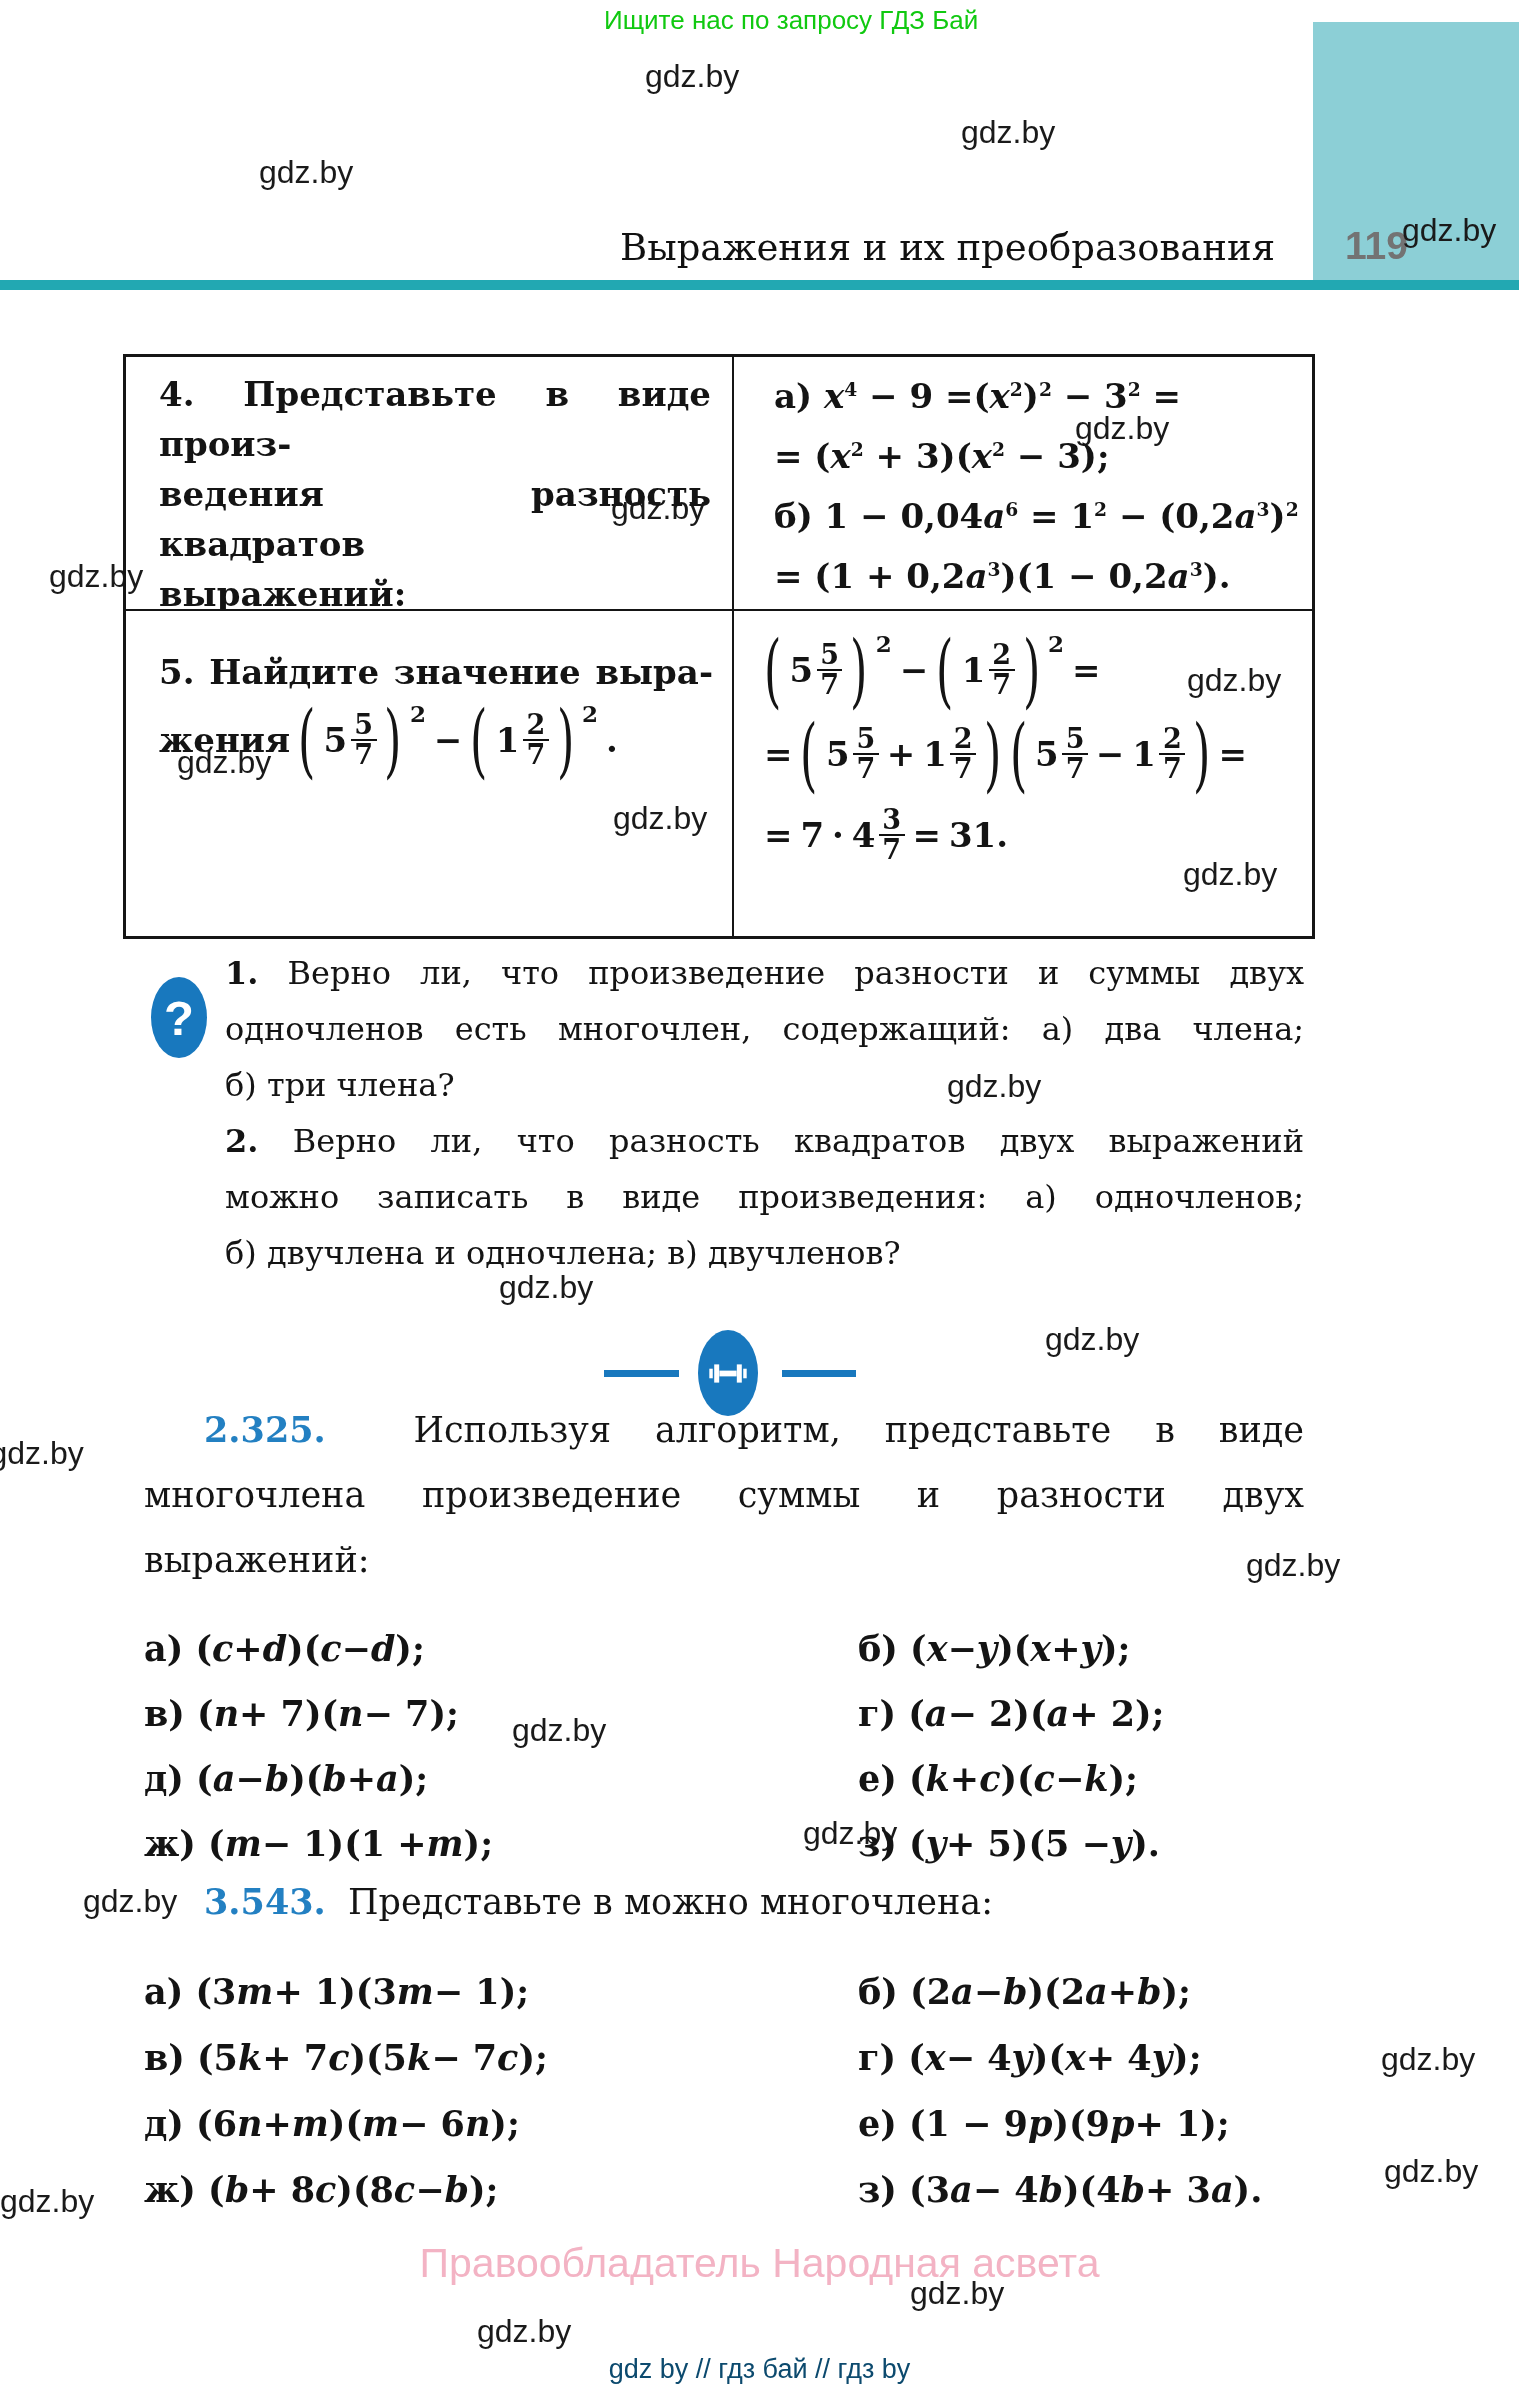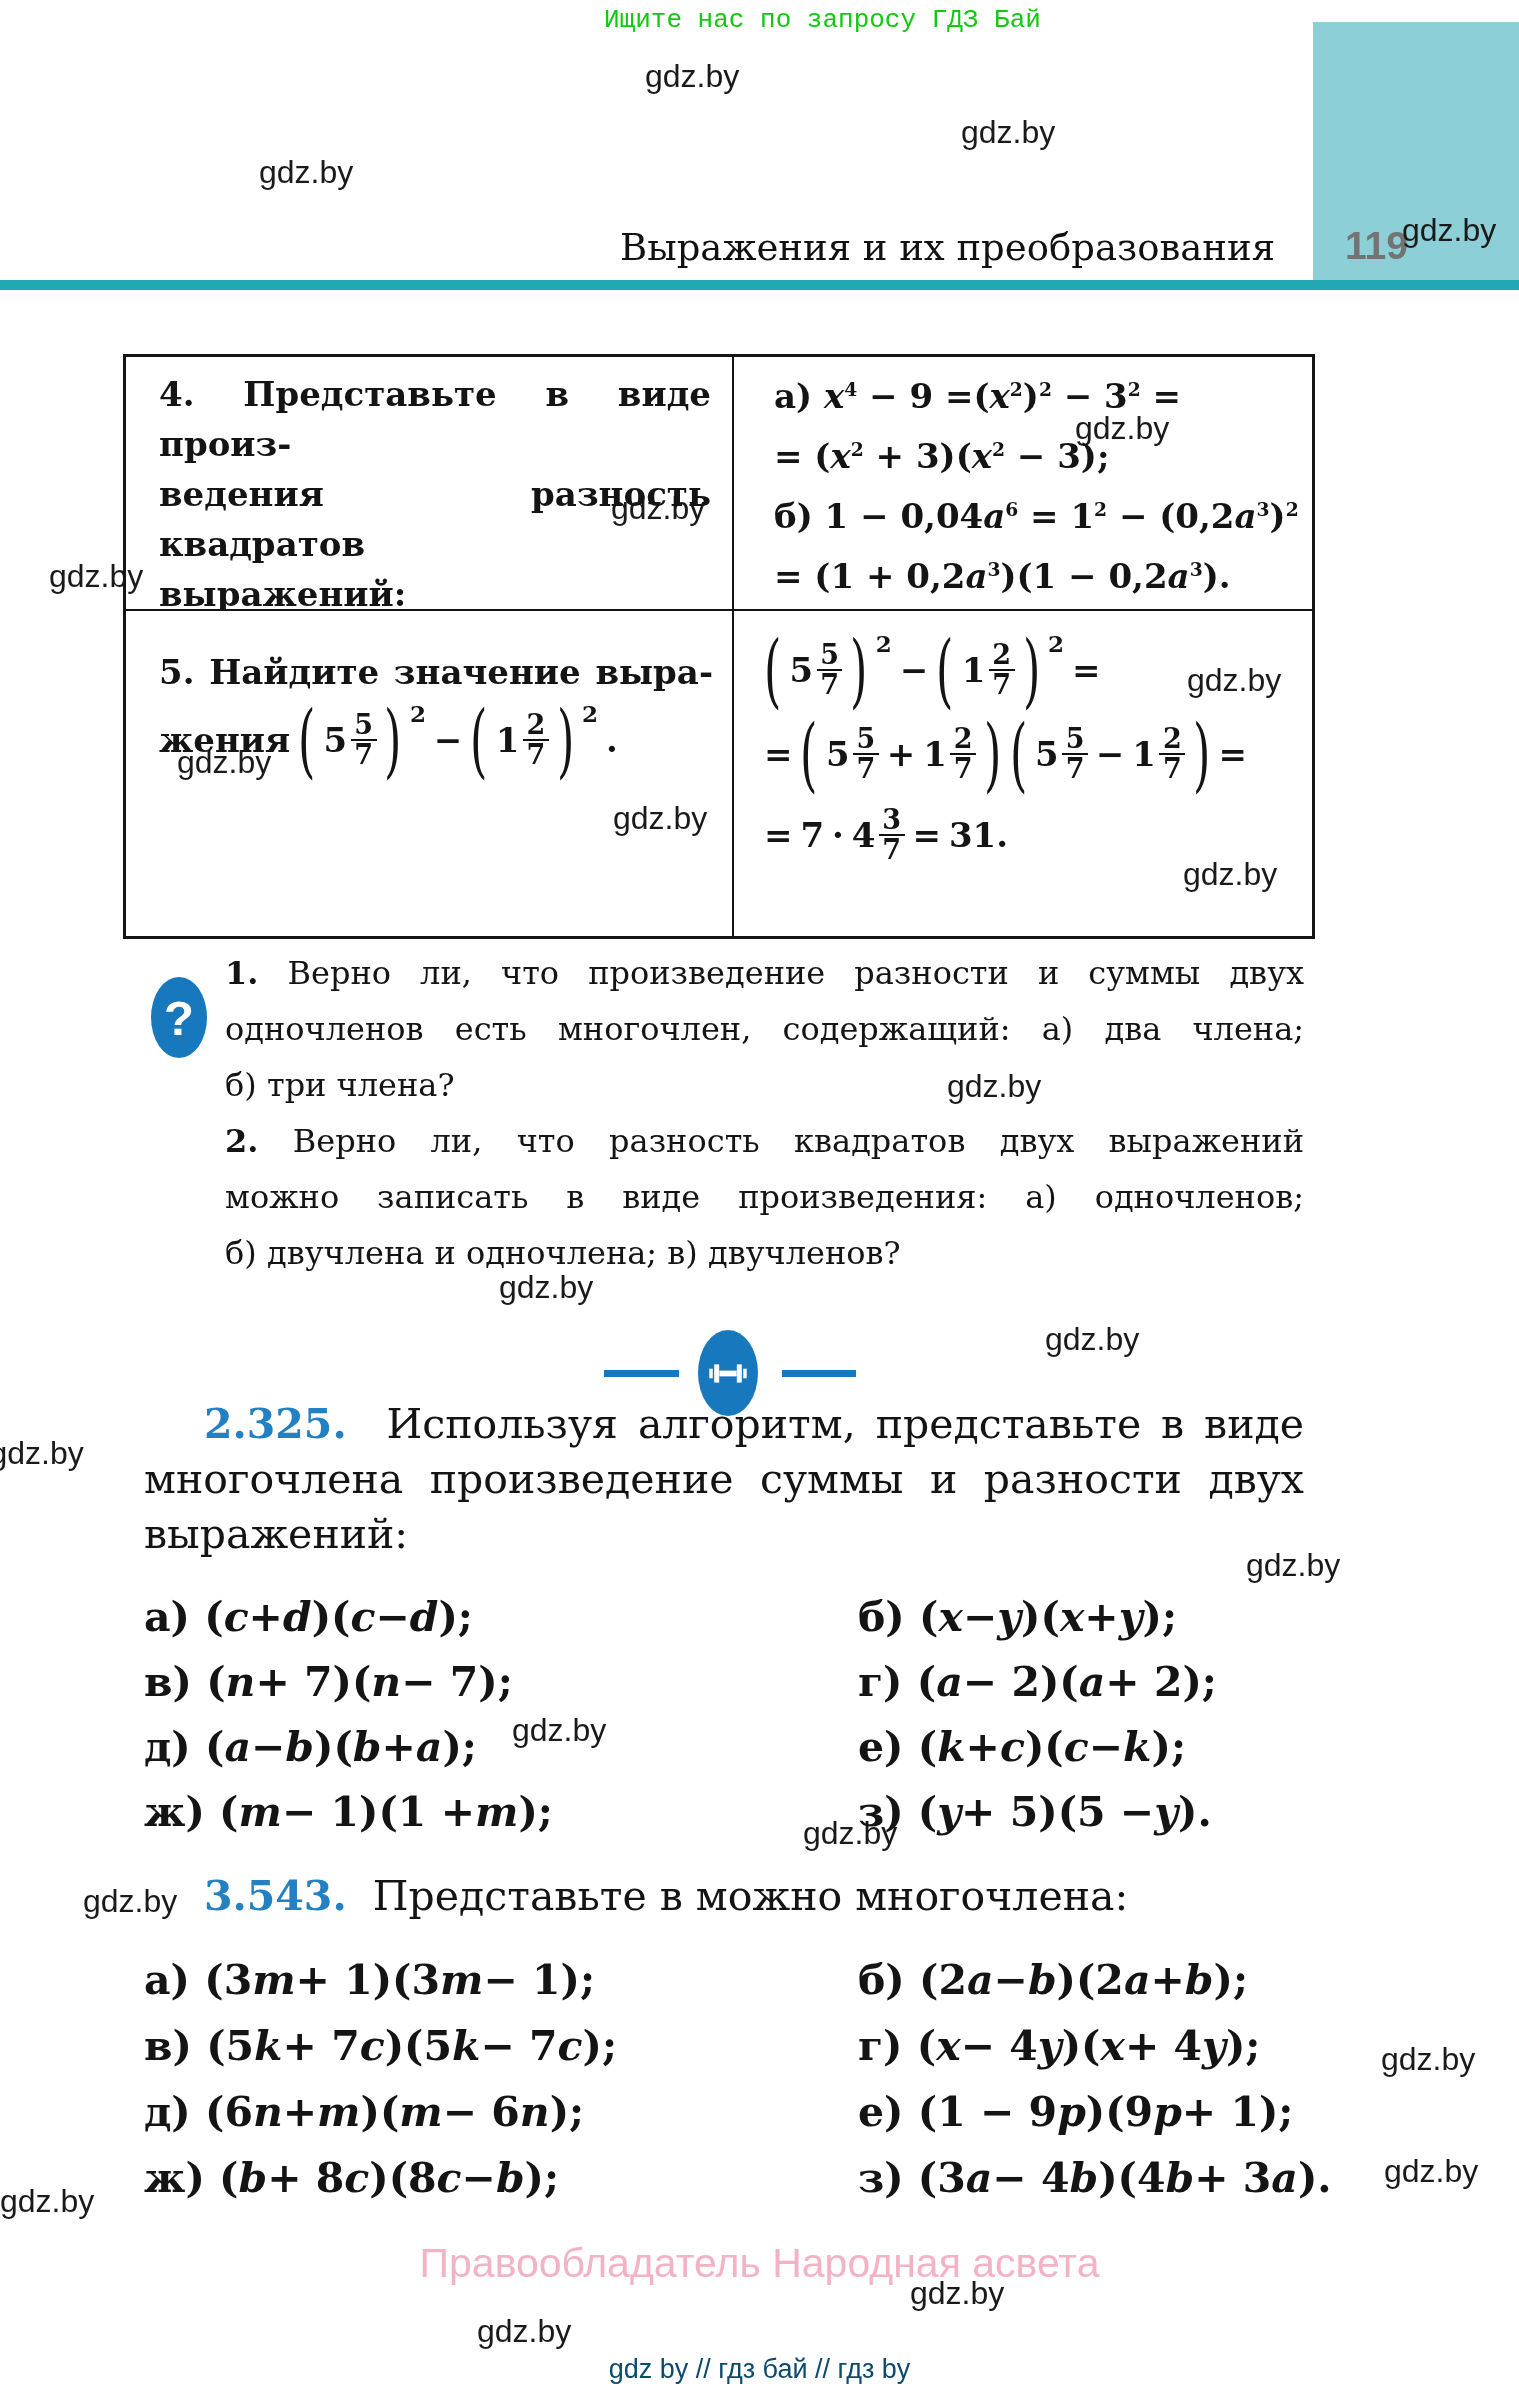--- a/index.html
+++ b/index.html
@@ -1,19 +1,19 @@
 <!DOCTYPE html>
 <html style="font-size:14px"><head>
 <meta charset="utf-8">
 <style>
   html,body{margin:0;padding:0;background:#ffffff;}
   .page{position:relative;width:1519px;height:2401px;background:#ffffff;overflow:hidden;
         font-family:"DejaVu Serif", serif;color:#141414;}
   .wm{position:absolute;font-family:"Liberation Sans", sans-serif;font-size:32px;color:#1a1a1a;white-space:nowrap;}
-  .banner{position:absolute;left:604px;top:5.3px;font-family:Liberation Mono, monospace;
+  .banner{position:absolute;left:604px;top:5.3px;font-family:Liberation Sans, sans-serif;
           font-size:26px;color:#10c910;white-space:nowrap;}
   .teal-box{position:absolute;left:1313px;top:22px;width:207px;height:259px;background:#8ccfd6;}
   .teal-line{position:absolute;left:0;top:280px;width:1519px;height:9.6px;background:#22a8b2;}
   .page-title{position:absolute;right:244px;top:226px;font-size:37px;color:#111;white-space:nowrap;}
   .page-num{position:absolute;left:1345px;top:224px;font-family:"Liberation Sans", sans-serif;
             font-weight:bold;font-size:39px;color:#737373;}
   .ex-table{position:absolute;left:123px;top:354px;width:1192px;height:585px;border:3.5px solid #151515;
             box-sizing:border-box;display:grid;grid-template-columns:608px 1fr;grid-template-rows:254px 1fr;}
   .cell{box-sizing:border-box;overflow:hidden;}
   .br{border-right:2.6px solid #151515;}
@@ -33,21 +33,21 @@
   .bp{display:inline-block;transform:scaleX(.55);font-size:81px;font-weight:400;line-height:0;margin:0 -7px;}
   .ps{font-size:23px;line-height:0;position:relative;top:-26px;}
   .q-icon{position:absolute;left:151px;top:977px;width:56px;height:81px;background:#1878be;border-radius:50%;
           display:flex;align-items:center;justify-content:center;color:#fff;
           font-family:"Liberation Sans", sans-serif;font-weight:bold;font-size:49px;}
   .q-block{position:absolute;left:225px;top:945px;width:1079px;font-size:32px;line-height:56px;}
   .q-block b{font-weight:700;}
   .div-seg{position:absolute;height:7px;background:#1878be;}
   .div-ell{position:absolute;left:698px;top:1330px;width:60px;height:86px;background:#1878be;border-radius:50%;
            display:flex;align-items:center;justify-content:center;}
-  .ex-block{position:absolute;left:144px;width:1160px;font-size:41px;line-height:55px;}
+  .ex-block{position:absolute;left:144px;width:1160px;font-size:35px;line-height:65px;}
   .exnum{color:#2380c2;font-weight:700;}
   .indent{text-indent:60px;}
   .items{margin-top:23px;display:grid;grid-template-columns:714px 1fr;font-weight:700;}
   .items > div{height:65px;display:flex;align-items:center;white-space:nowrap;}
   .items2 > div{height:66px;}
   .pink{position:absolute;left:50%;transform:translateX(-50%);top:2240px;
         font-family:"Liberation Sans", sans-serif;font-size:41px;color:#f3b3c4;white-space:nowrap;}
   .flinks{position:absolute;left:50%;transform:translateX(-50%);top:2354px;
         font-family:"Liberation Sans", sans-serif;font-size:27px;color:#0c4a6e;white-space:nowrap;}
 </style>

